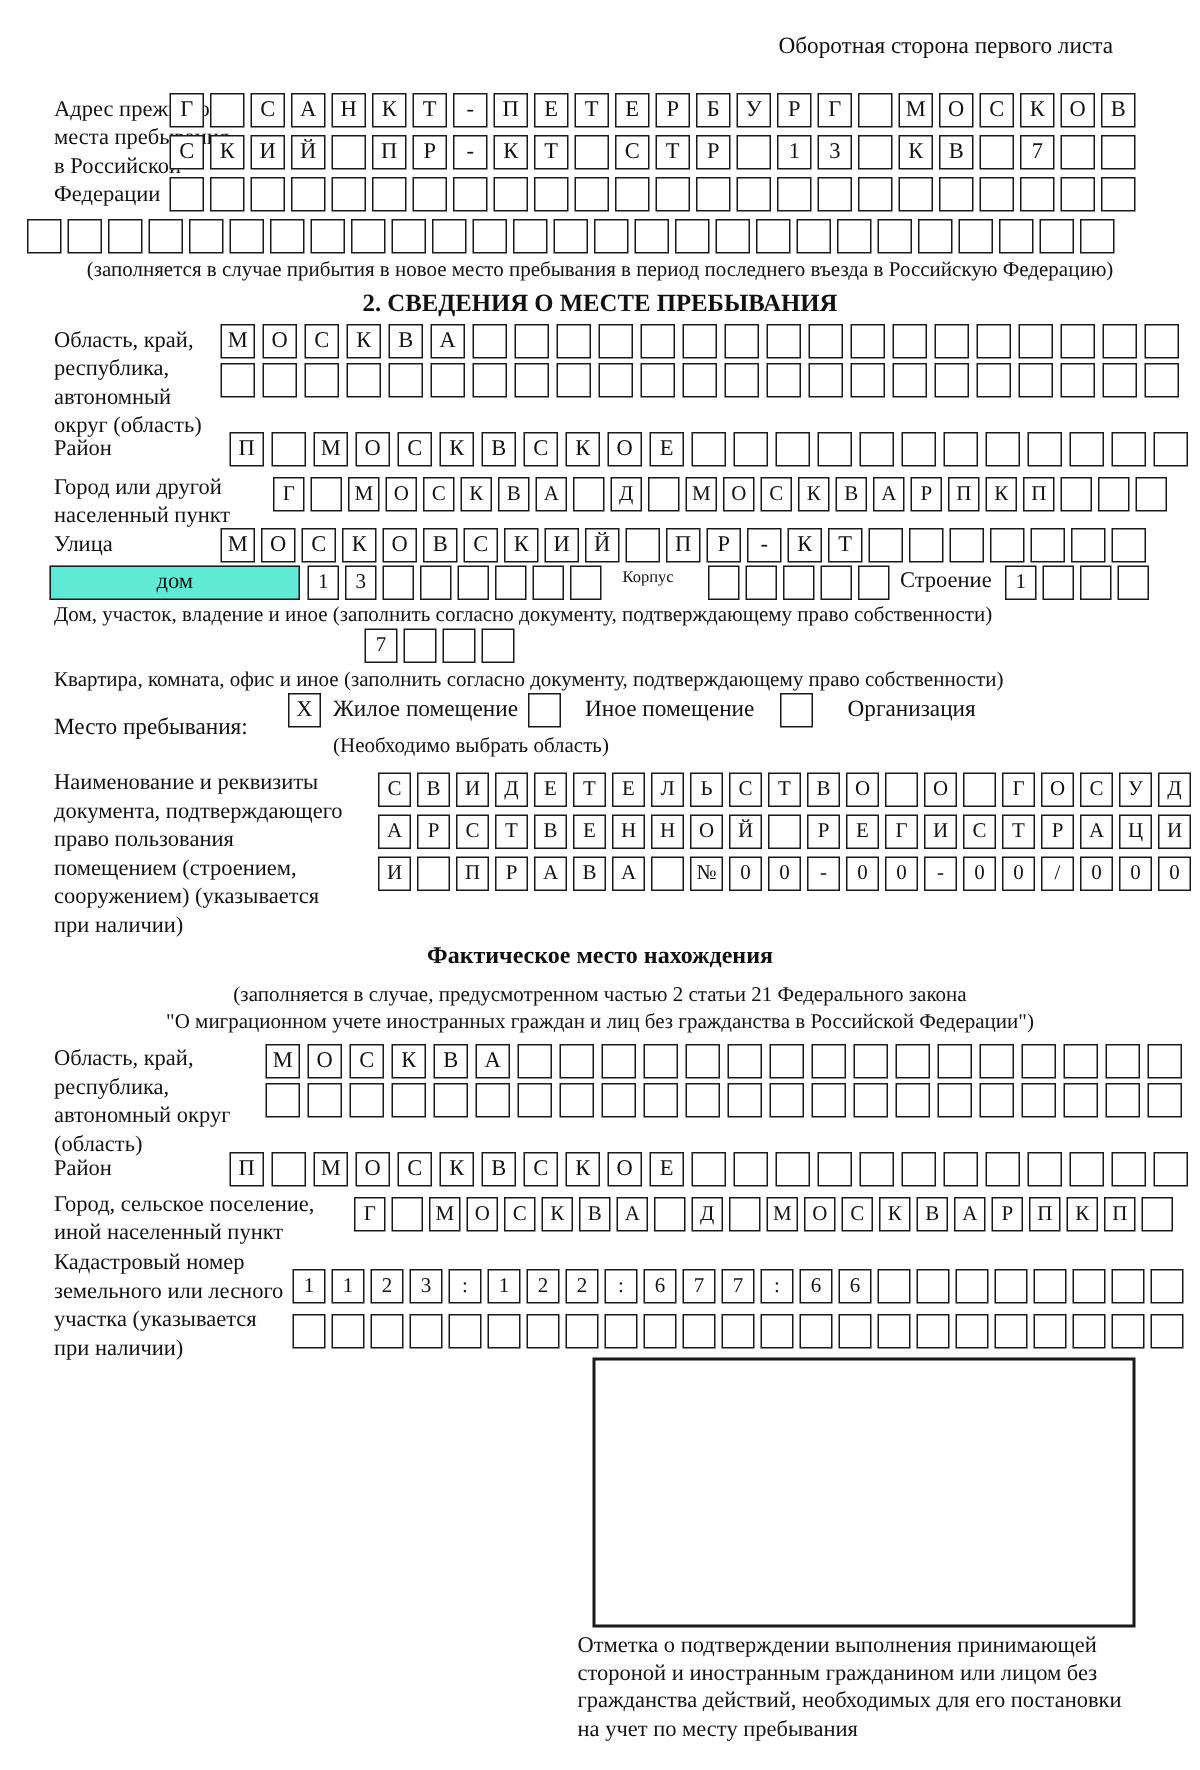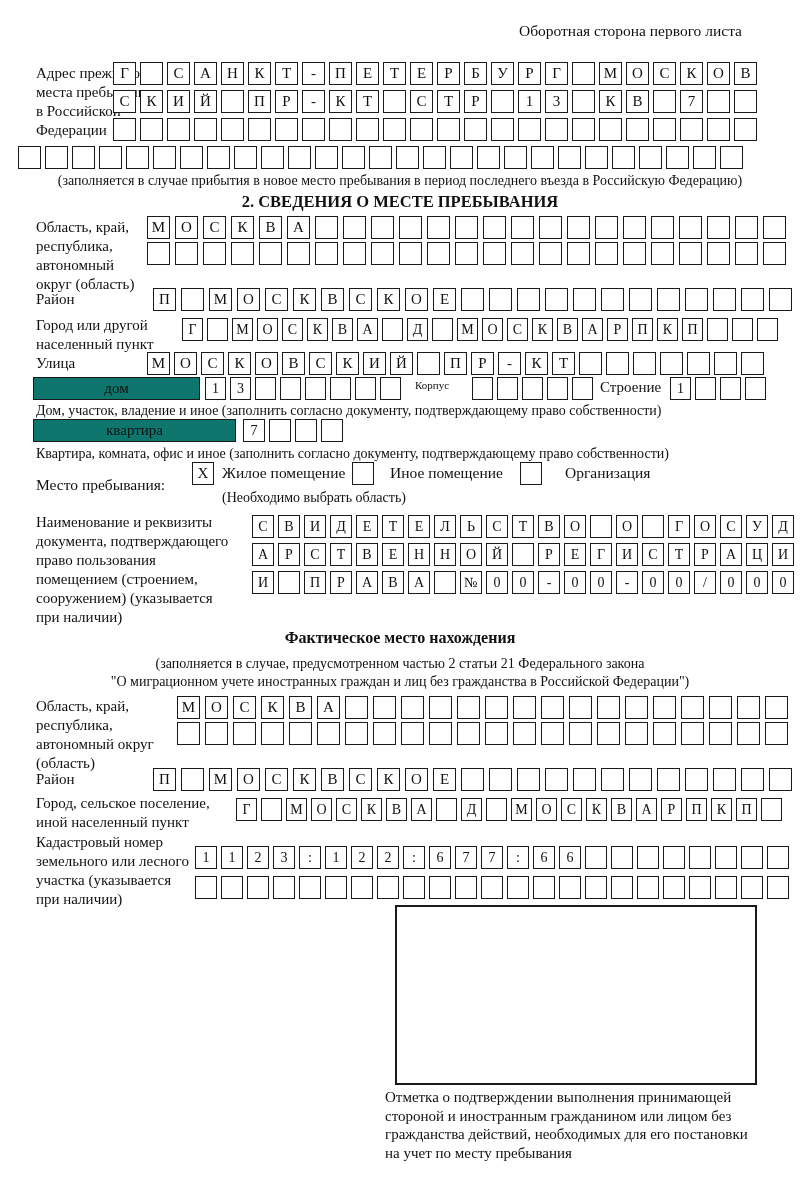--- a/index.html
+++ b/index.html
@@ -13,21 +13,21 @@
   .h3{font-weight:bold;font-size:16px;}
   .note{font-size:14px;}
   .boxrow{position:absolute;display:flex;}
   .cell{box-sizing:border-box;flex:0 0 auto;border:1.6px solid #1a1a1a;height:23px;
         display:flex;align-items:center;justify-content:center;font-size:15px;background:#fff;}
   .p27{gap:4px;} .p27 .cell{width:23px;}
   .p28{gap:5px;} .p28 .cell{width:23px;}
   .p26{gap:4px;} .p26 .cell{width:22px;font-size:14px;}
   .p25{gap:4px;} .p25 .cell{width:21px;font-size:14px;}
   .bigbox{position:absolute;box-sizing:border-box;border:1.6px solid #1a1a1a;height:23px;
-        display:flex;align-items:center;justify-content:center;font-size:15px;background:#0f766e;}
+        display:flex;align-items:center;justify-content:center;font-size:15px;background:#5eead4;}
   .checkbox{position:absolute;box-sizing:border-box;width:22px;height:23px;border:1.6px solid #1a1a1a;
         display:flex;align-items:center;justify-content:center;font-size:15px;background:#fff;}
   .optlbl{position:absolute;font-size:15.5px;}
   .stampbox{position:absolute;left:395px;top:905px;width:358px;height:176px;border:2px solid #1a1a1a;}
   .stampcap{position:absolute;left:385px;top:1088px;width:380px;text-align:left;
         font-size:15px;line-height:18.5px;}
 </style>
 </head>
 <body>
 
@@ -309,21 +309,20 @@
     </div>
   <div class="cap" style="left:600px;top:379px;font-size:15px">Строение</div>
   <div class="boxrow p25" style="left:670px;top:377px">
       <span class="cell">1</span>
       <span class="cell"></span>
       <span class="cell"></span>
       <span class="cell"></span>
     </div>
   <div class="cap" style="left:36px;top:403px">Дом, участок, владение и иное (заполнить согласно документу, подтверждающему право собственности)</div>
 
-  <div class="bigbox" style="left:33px;top:419px;width:203px">квартира</div>
   <div class="boxrow p26" style="left:243px;top:419px">
       <span class="cell">7</span>
       <span class="cell"></span>
       <span class="cell"></span>
       <span class="cell"></span>
     </div>
   <div class="cap" style="left:36px;top:446px">Квартира, комната, офис и иное (заполнить согласно документу, подтверждающему право собственности)</div>
 
   <div class="optlbl" style="left:36px;top:476px">Место пребывания:</div>
   <span class="checkbox" style="left:192px;top:462px">X</span>

